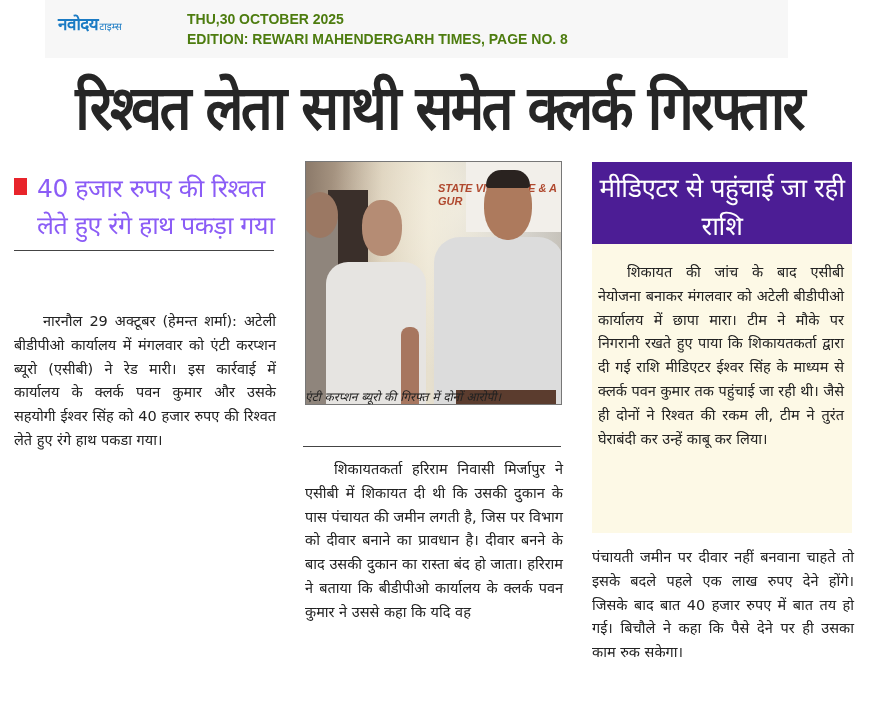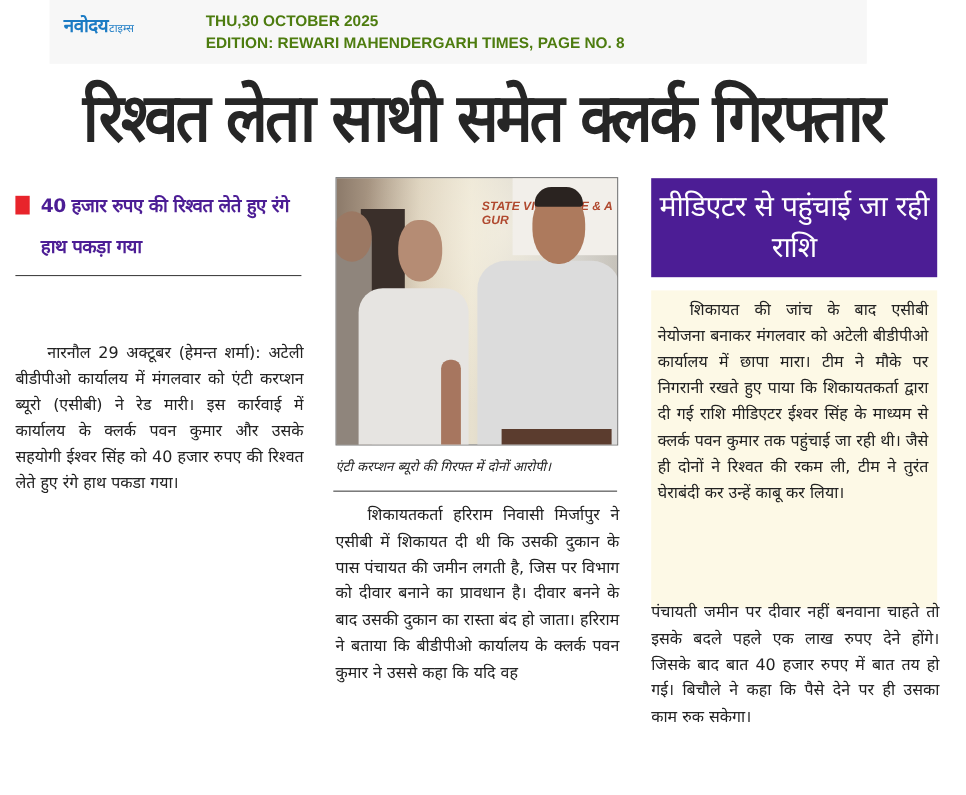--- a/index.html
+++ b/index.html
@@ -12,21 +12,21 @@
   .logo .small { font-family: Liberation Sans, sans-serif; font-size: 10px; color: #1b7bc4; line-height: 14px; margin-left: 1px; }
   .meta { position: absolute; left: 142px; top: 9px; font-family: "Liberation Sans", sans-serif; font-weight: bold; font-size: 14px; color: #4d7c0f; line-height: 20px; }
 
   .headline { position: absolute; left: 0; top: 62px; width: 878px; height: 96px; text-align: center;
     font-family: "DejaVu Sans", sans-serif; font-weight: bold; font-size: 61px; line-height: 92px;
     color: #262626; letter-spacing: -3px; transform: scaleX(0.92); transform-origin: center; }
 
   .col-left { position: absolute; left: 14px; top: 170px; width: 262px; }
   .sub { display: flex; align-items: flex-start; }
   .sub .bullet { width: 13px; height: 17px; background: #e8242b; margin-top: 8px; margin-right: 10px; flex: none; }
-  .sub .text { font-family: "DejaVu Sans", sans-serif; font-weight: bold; font-size: 17px; line-height: 37px; color: #4c1d95; letter-spacing: -0.5px; }
+  .sub .text { font-family: "DejaVu Sans", sans-serif; font-weight: normal; font-size: 25px; line-height: 37px; color: #8b5cf6; letter-spacing: -0.5px; }
   .rule { height: 1px; background: #444; margin-top: 6px; width: 260px; }
 
   .body-text { font-family: "DejaVu Sans", sans-serif; font-size: 14.5px; line-height: 23.8px; color: #222; text-align: justify; text-align-last: left; }
   .body-text p { text-indent: 29px; }
 
   .col-left .body-text { position: absolute; left: 0; top: 140px; width: 262px; }
 
   .photo { position: absolute; left: 305px; top: 161px; width: 257px; height: 244px; border: 1px solid #777;
     background: linear-gradient(90deg, #8c7a6a 0%, #a79582 12%, #d8ccb6 30%, #e7e0ce 48%, #d6d2c8 62%, #c9c8c6 80%, #bfbbb4 100%); overflow: hidden; }
   .photo .wall { position: absolute; left: 0; top: 0; width: 100%; height: 100%;
@@ -36,27 +36,27 @@
   .photo .door { position: absolute; left: 22px; top: 28px; width: 40px; height: 150px; background: #3a2f2a; }
   .photo .p-left { position: absolute; left: -6px; top: 40px; width: 38px; height: 210px; border-radius: 18px 18px 0 0; background: #8f857c; }
   .photo .p-left-head { position: absolute; left: -4px; top: 30px; width: 36px; height: 46px; border-radius: 50%; background: #9b7863; }
   .photo .p1-body { position: absolute; left: 20px; top: 100px; width: 100px; height: 150px; border-radius: 22px 22px 0 0; background: #e6e4e1; }
   .photo .p1-arm { position: absolute; left: 95px; top: 165px; width: 18px; height: 85px; background: #a7765f; border-radius: 8px; }
   .photo .p1-head { position: absolute; left: 56px; top: 38px; width: 40px; height: 56px; border-radius: 45% 45% 48% 48%; background: #b58c74; }
   .photo .p2-body { position: absolute; left: 128px; top: 75px; width: 130px; height: 175px; border-radius: 26px 26px 0 0; background: #dcdcdc; }
   .photo .p2-head { position: absolute; left: 178px; top: 12px; width: 48px; height: 66px; border-radius: 45% 45% 48% 48%; background: #ad7a5d; }
   .photo .p2-hair { position: absolute; left: 180px; top: 8px; width: 44px; height: 18px; border-radius: 22px 22px 4px 4px; background: #2a2320; }
   .photo .p2-belt { position: absolute; left: 150px; top: 228px; width: 100px; height: 20px; background: #5b3c2e; }
-  .caption { position: absolute; left: 305px; top: 415px; width: 262px; font-family: "DejaVu Sans", sans-serif; font-style: italic; font-size: 12px; color: #222; line-height: 18px; white-space: nowrap; }
+  .caption { position: absolute; left: 305px; top: 388px; width: 262px; font-family: "DejaVu Sans", sans-serif; font-style: italic; font-size: 12px; color: #222; line-height: 18px; white-space: nowrap; }
   .rule-mid { position: absolute; left: 303px; top: 446px; width: 258px; height: 1px; background: #444; }
   .col-mid .body-text { position: absolute; left: 305px; top: 458px; width: 258px; }
 
   .box-head { position: absolute; left: 592px; top: 162px; width: 260px; height: 90px; background: #4c1d95; color: #fff;
     font-family: "DejaVu Sans", sans-serif; font-size: 26px; line-height: 38px; text-align: center; padding-top: 7px; letter-spacing: -0.5px; }
-  .box-body { position: absolute; left: 592px; top: 264px; width: 260px; height: 289px; background: #fdf9e6; padding: 7px 8px 0 6px; }
+  .box-body { position: absolute; left: 592px; top: 244px; width: 260px; height: 289px; background: #fdf9e6; padding: 17px 8px 0 6px; }
   .box-body .body-text p { text-indent: 29px; }
   .col-right-tail { position: absolute; left: 592px; top: 546px; width: 262px; }
   .col-right-tail .body-text p { text-indent: 0; }
 </style>
 </head>
 <body>
 
 <div class="topbar">
   <div class="logo">
     <span class="big">नवोदय</span>

